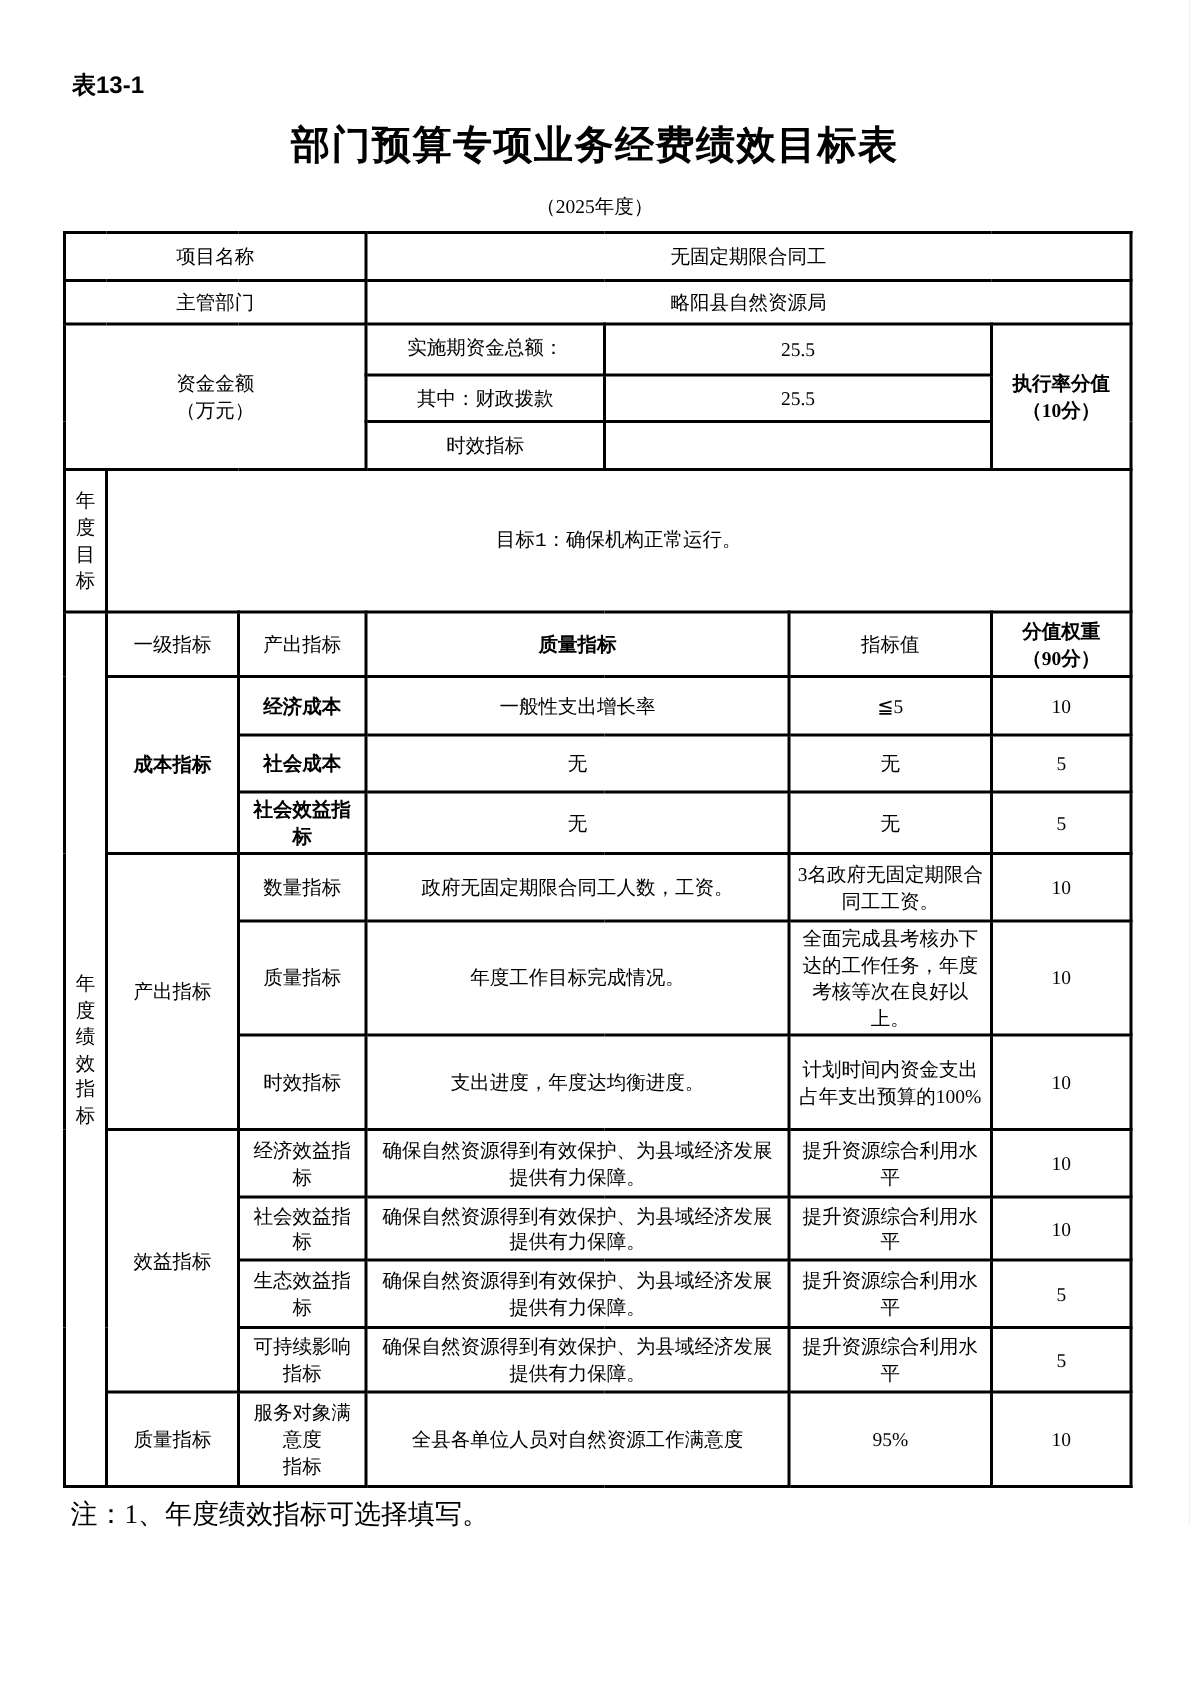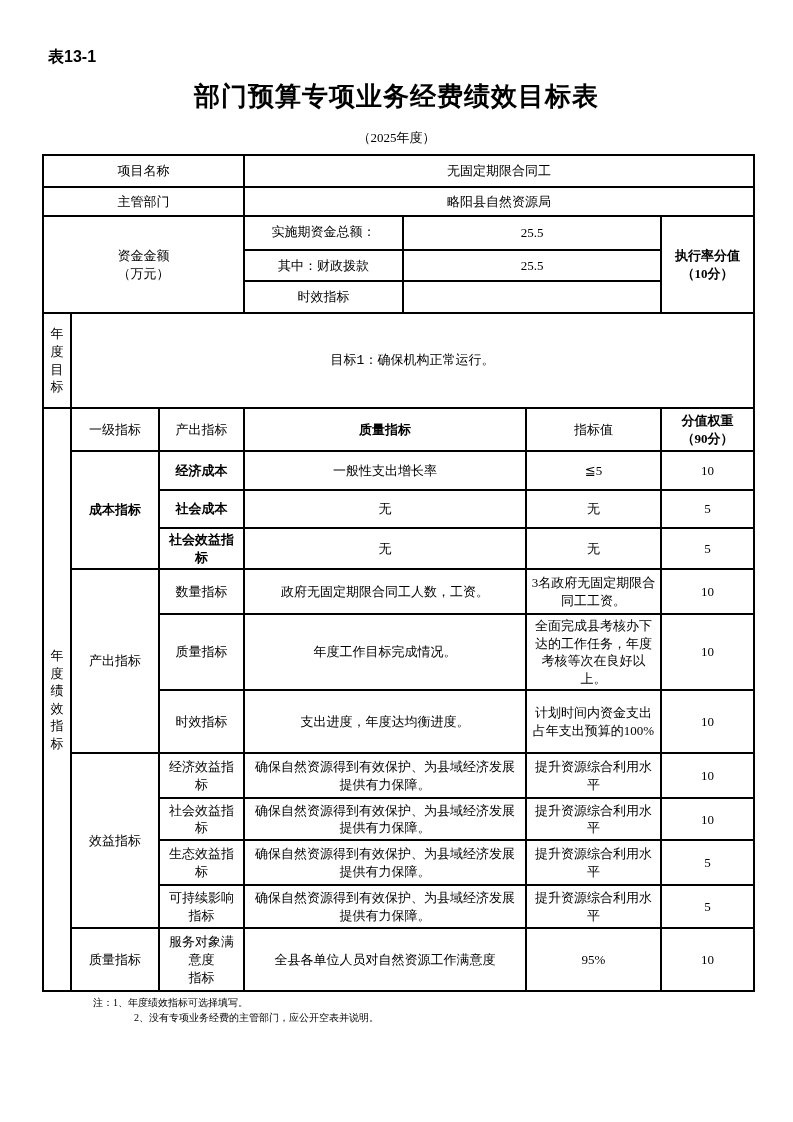--- a/index.html
+++ b/index.html
@@ -15,21 +15,21 @@
   table.main td{border:2px solid #000;font-size:13px;line-height:1.35;text-align:center;
         vertical-align:middle;padding:2px 4px;overflow:hidden;word-break:break-all;}
   .b{font-weight:bold;}
   .pre{white-space:pre-line;}
   .tl{text-align:left;padding-left:7px;font-family:Liberation Mono, monospace;}
   .tr-a{text-align:right;padding-right:2px;}
   .l3{text-align:left;padding:2px 4px 2px 6px;}
   .val{padding:2px 12px;}
   .vtext{padding:0;font-size:14px;line-height:1.5;}
   .num{font-size:14px;}
-  .notes{position:absolute;left:47px;top:996px;font-size:10px;line-height:1.45;margin-left:46px;}
+  .notes{position:absolute;left:47px;top:996px;font-size:18px;line-height:1.45;}
   .notes .n2{margin-left:41px;}
 </style>
 </head>
 <body>
 
 <div class="page">
 
   <div class="form-code">表13-1</div>
   <div class="doc-title">部门预算专项业务经费绩效目标表</div>
   <div class="doc-subtitle">（2025年度）</div>
@@ -168,16 +168,15 @@
 指标</td>
       <td colspan="2" class="l3">全县各单位人员对自然资源工作满意度</td>
       <td class="val">95%</td>
       <td class="num">10</td>
     </tr>
   </tbody>
     </table>
 
   <div class="notes">
     <div class="n1">注：1、年度绩效指标可选择填写。</div>
-    <div class="n2">2、没有专项业务经费的主管部门，应公开空表并说明。</div>
   </div>
 
 </div>
 
 </body></html>

